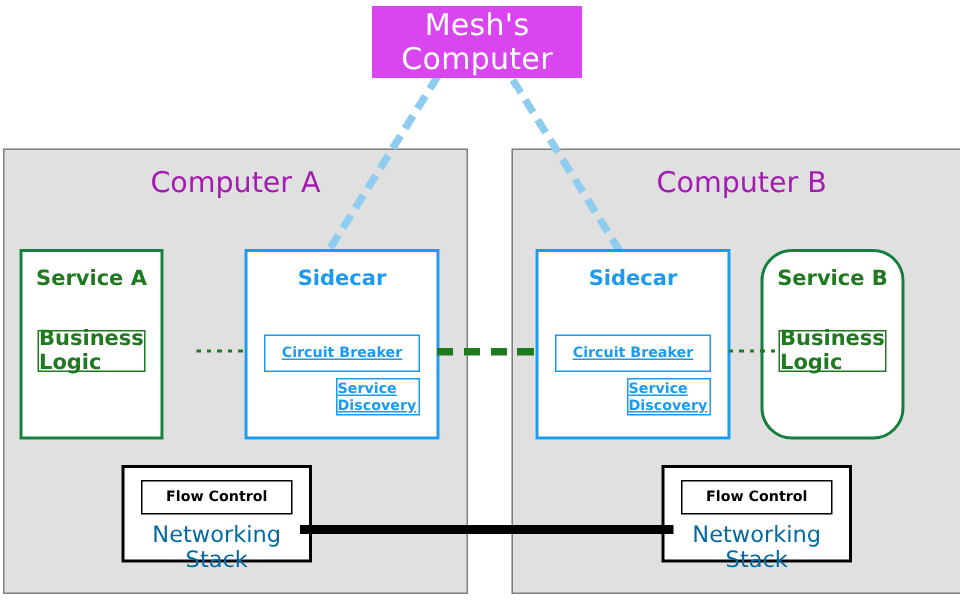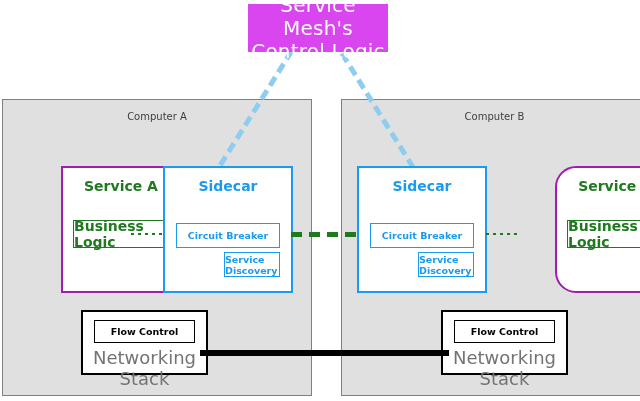--- a/index.html
+++ b/index.html
@@ -50,36 +50,35 @@
   }
   #computer-a { left: 2px; width: 310px; }
   #computer-b { left: 341px; width: 307px; }
 
   .panel-title {
     position: absolute;
     top: 11px;
     left: 0;
     right: 0;
     text-align: center;
-    color: #404040;
-    font-size: 10px;
+    color: #a21caf;
+    font-size: 19px;
     font-weight: normal;
   }
 
   
   .service-box {
     position: absolute;
     top: 166px;
-    width: 120px;
+    width: 96px;
     height: 127px;
     background: #ffffff;
-    border: 2px solid #a21caf;
+    border: 2px solid #15803d;
     box-sizing: border-box;
     z-index: 3;
-    margin-left: 48px;
   }
   #service-a { left: 13px; }
   #service-b { left: 507px; border-radius: 21px; }
   .service-title {
     position: absolute;
     top: 10px;
     left: 0;
     right: 0;
     text-align: center;
     color: #1f7a1f;
@@ -134,20 +133,21 @@
     height: 25px;
     border: 1px solid #1a9bf0;
     box-sizing: border-box;
     display: flex;
     align-items: center;
     justify-content: center;
     color: #1a9bf0;
     font-size: 9.5px;
     font-weight: bold;
     background: #ffffff;
+    text-decoration: underline;
   }
   .sub-circuit { top: 55px; }
   .sub-discovery { top: 84px; margin-left: 48px; }
 
   
   .net-stack {
     position: absolute;
     top: 310px;
     width: 127px;
     height: 65px;
@@ -173,22 +173,22 @@
     font-size: 9.5px;
     font-weight: bold;
     background: #ffffff;
   }
   .net-label {
     position: absolute;
     top: 36px;
     left: 0;
     right: 0;
     text-align: center;
-    color: #737373;
-    font-size: 18px;
+    color: #0369a1;
+    font-size: 15px;
     line-height: 1.15;
   }
 
   
   
   #wire-networking {
     position: absolute;
     left: 200px;
     top: 350px;
     width: 249px;
@@ -250,21 +250,21 @@
   }
 </style>
 </head>
 <body>
 
 <div id="canvas">
 
   <div id="control-plane">
     <div>
       <span>Service Mesh's</span><br>
-      <span>Control Logic</span>
+      <span>Computer Plane</span>
     </div>
   </div>
 
   <div class="cp-link" id="cp-link-a"></div>
   <div class="cp-link" id="cp-link-b"></div>
 
   <div class="computer-panel" id="computer-a">
     <div class="panel-title">Computer A</div>
   </div>
 

